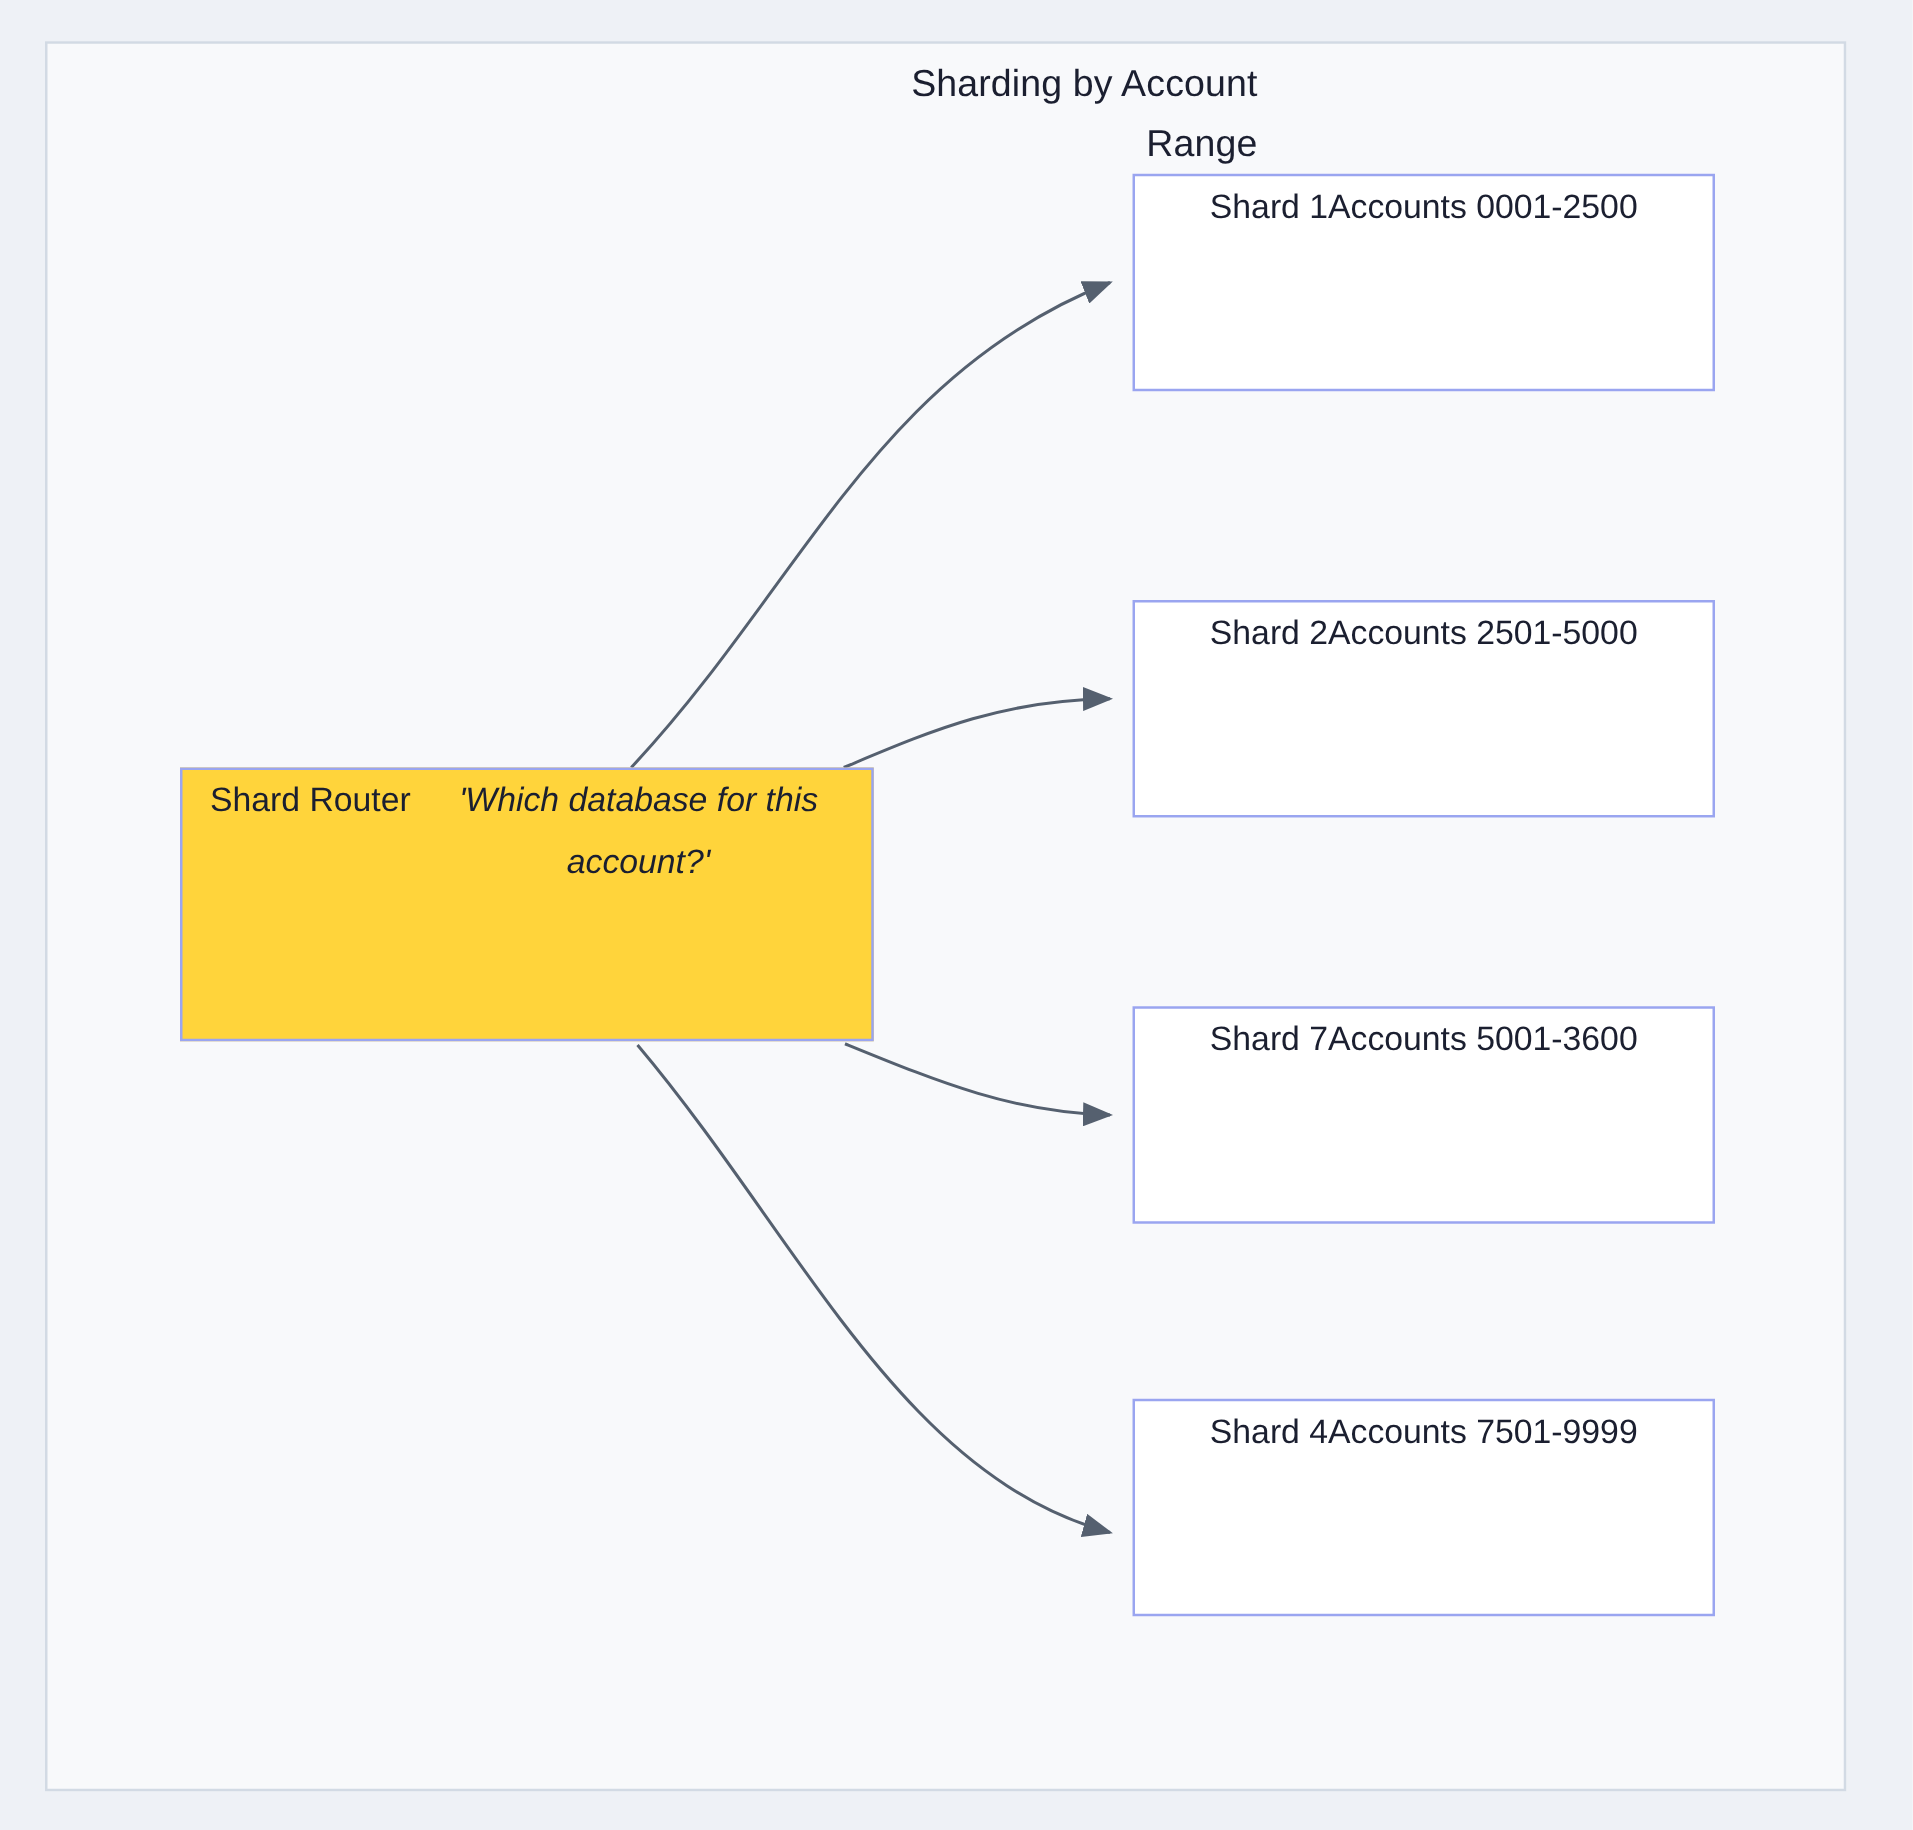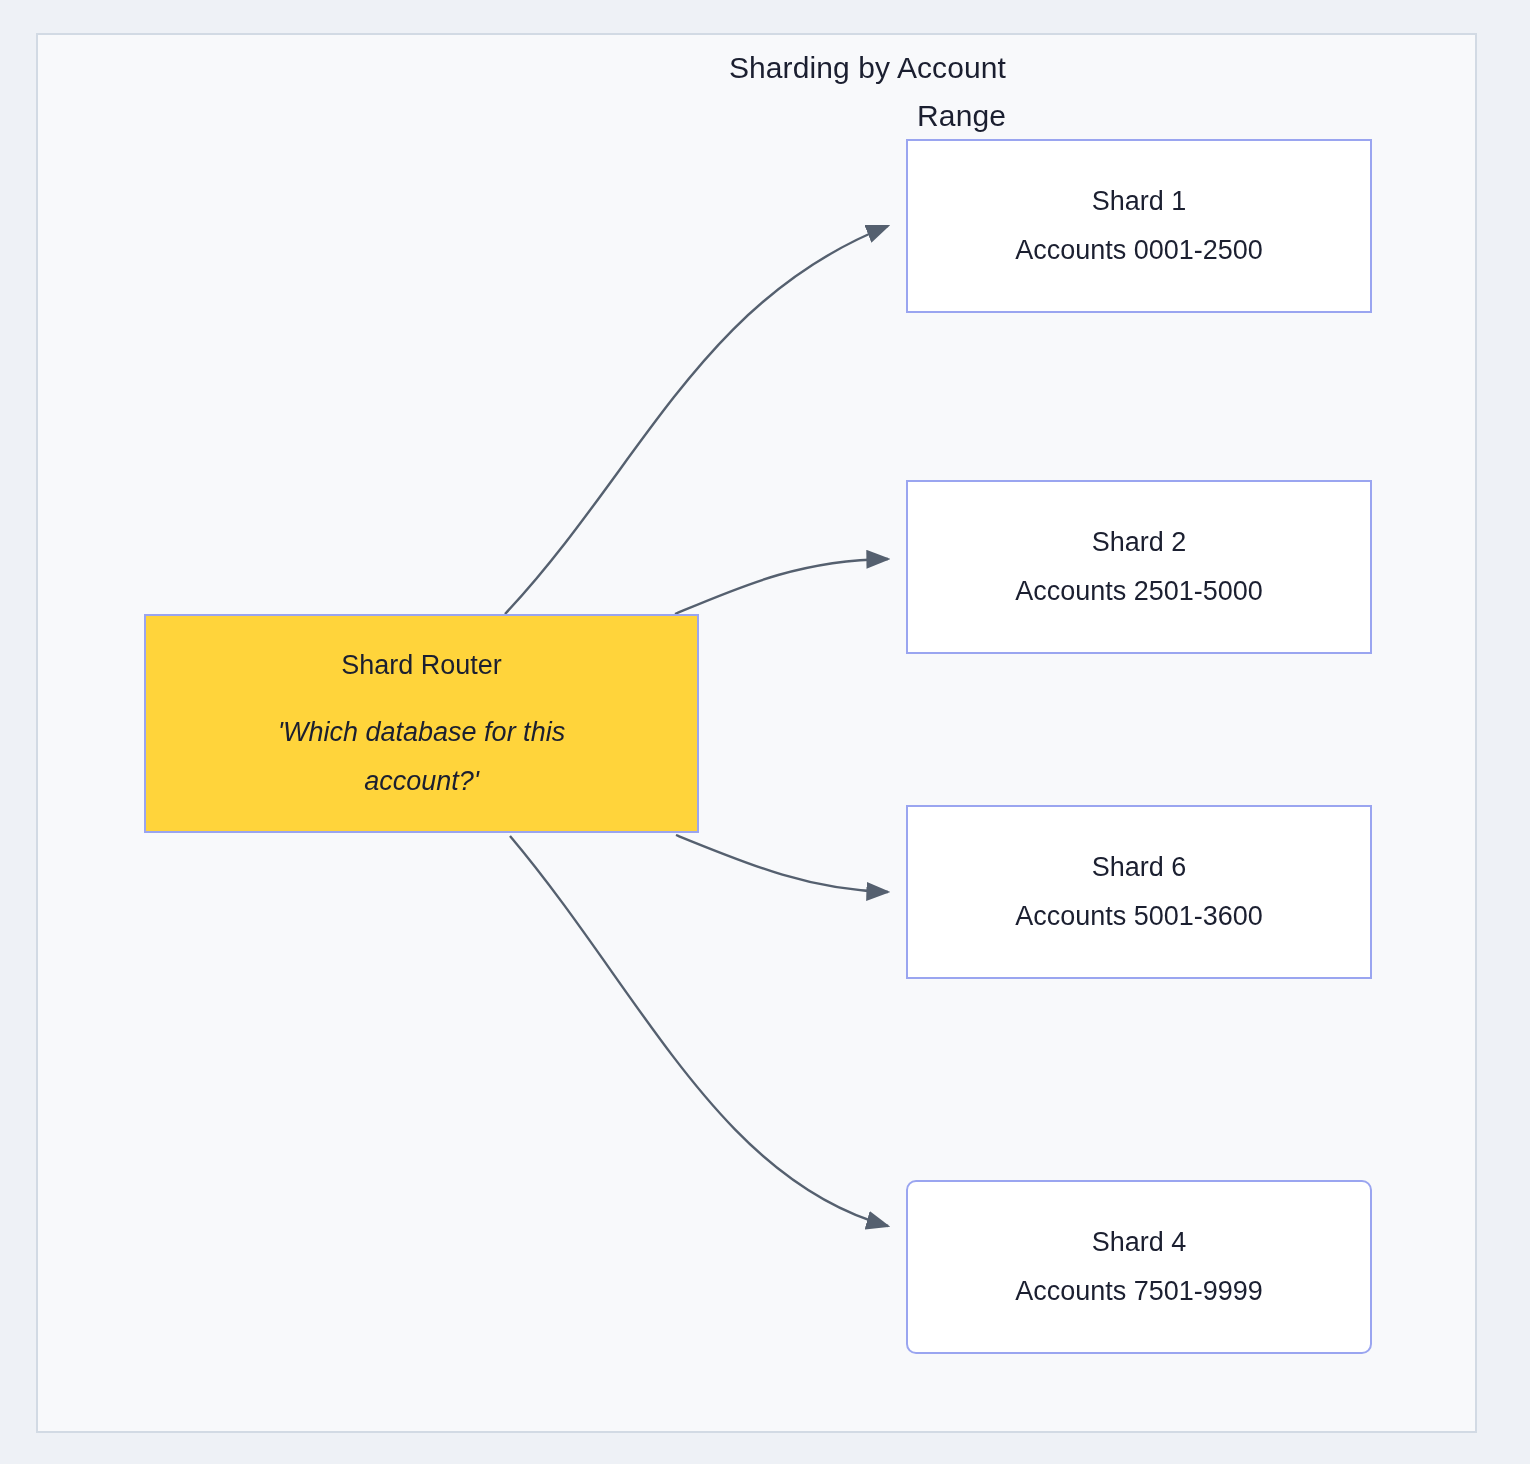--- a/index.html
+++ b/index.html
@@ -56,42 +56,41 @@
     height: 1464px;
     pointer-events: none;
   }
 
   
   .node {
     position: absolute;
     box-sizing: border-box;
     border: 2px solid #9aa5f0;
     display: flex;
-    flex-direction: column;
-    align-items: center;
+    flex-direction: row;
     justify-content: center;
     text-align: center;
     color: #1b1f30;
     font-size: 27px;
     line-height: 49px;
   }
 
   .node.shard {
     background: #ffffff;
     left: 906px;
     width: 466px;
     height: 174px;
   }
 
   .node.shard .node-line { display: block; }
 
   #node-shard-1 { top: 139px; }
   #node-shard-2 { top: 480px; }
   #node-shard-3 { top: 805px; }
-  #node-shard-4 { top: 1180px; border-radius: 10px; }
+  #node-shard-4 { top: 1119px; }
 
   .node.router {
     background: #ffd43b;
     left: 144px;
     top: 614px;
     width: 555px;
     height: 219px;
     padding: 0 22px;
     gap: 18px;
   }
@@ -142,21 +141,21 @@
     <span class="node-line">Shard 1</span>
     <span class="node-line">Accounts 0001-2500</span>
   </div>
 
   <div class="node shard" id="node-shard-2">
     <span class="node-line">Shard 2</span>
     <span class="node-line">Accounts 2501-5000</span>
   </div>
 
   <div class="node shard" id="node-shard-3">
-    <span class="node-line">Shard 6</span>
+    <span class="node-line">Shard 7</span>
     <span class="node-line">Accounts 5001-3600</span>
   </div>
 
   <div class="node shard" id="node-shard-4">
     <span class="node-line">Shard 4</span>
     <span class="node-line">Accounts 7501-9999</span>
   </div>
 
 </div>
 

